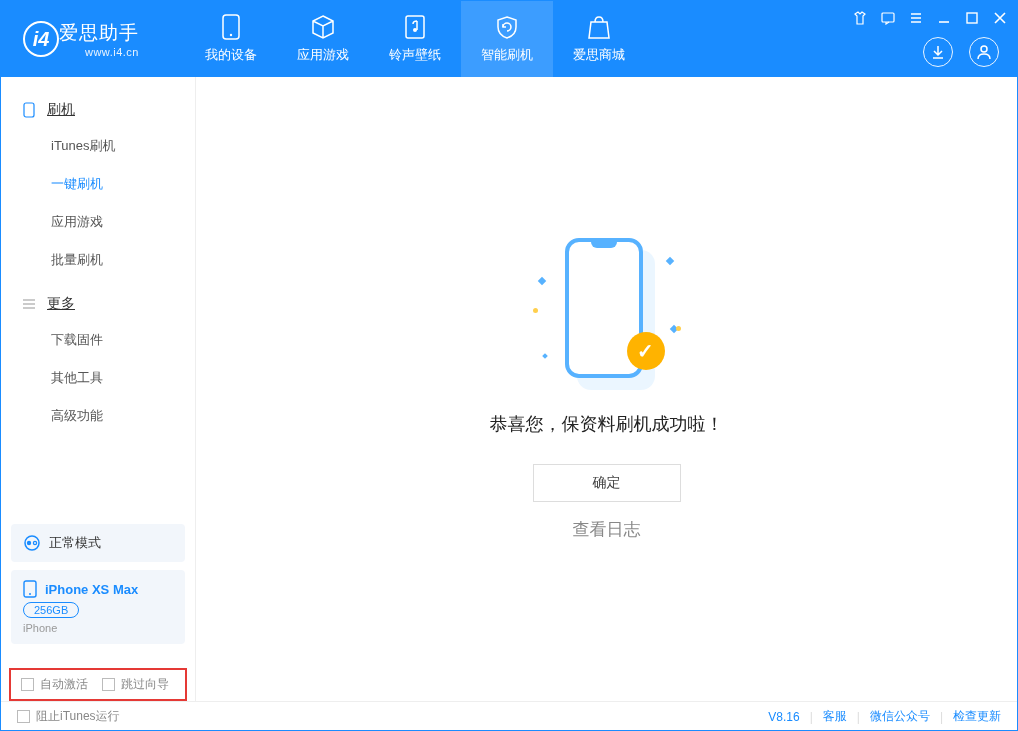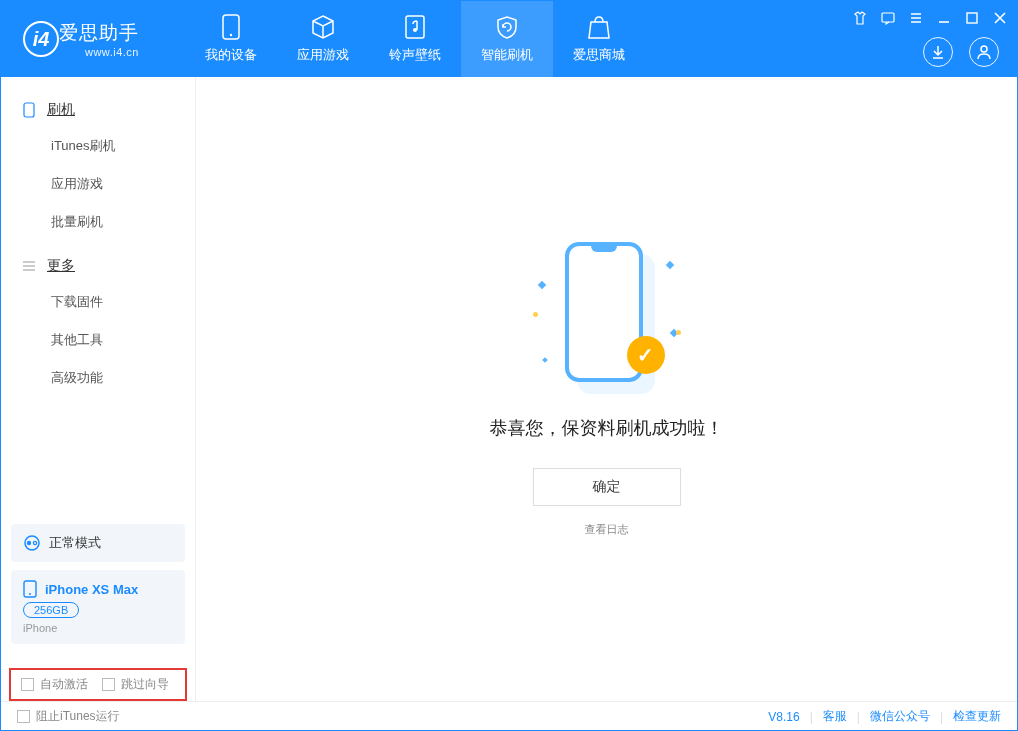--- a/index.html
+++ b/index.html
@@ -45,21 +45,21 @@
 .phone .notch { position:absolute; top:0; left:50%; transform:translateX(-50%); width:26px; height:6px; background:#57b2ff; border-radius:0 0 6px 6px;}
 .phone-shadow { position:absolute; left:30px; top:12px; width:78px; height:140px; border-radius:14px; background:rgba(87,178,255,.12); z-index:-1;}
 .check-badge { position:absolute; right:2px; bottom:18px; width:38px; height:38px; background:#ffb300; border-radius:50%; display:flex; align-items:center; justify-content:center; color:#fff; font-size:20px; font-weight:bold;}
 .spark { position:absolute; width:6px; height:6px; background:#57b2ff; transform:rotate(45deg); }
 .spark.s1{ left:-8px; top:40px; } .spark.s2{ right:-6px; top:20px; } .spark.s3{ left:-4px; bottom:30px; width:4px;height:4px;} .spark.s4{ right:-10px; bottom:56px; }
 .dot { position:absolute; width:5px; height:5px; border-radius:50%; background:#ffcf4d;}
 .dot.d1{ left:-14px; top:70px;} .dot.d2{ right:-14px; top:88px;}
 
 .success-text { font-size: 18px; color: #222; margin-bottom: 28px; }
 .ok-btn { width: 148px; height: 38px; border:1px solid #ddd; background:#fff; font-size:14px; color:#444; cursor:pointer; margin-bottom:16px; }
-.log-link { font-size: 11px; color:#888; cursor:pointer; }
+.log-link { font-size: 17px; color:#888; cursor:pointer; }
 
 .footer { height: 30px; border-top:1px solid #eee; display:flex; align-items:center; padding:0 16px; font-size:12px; color:#888; }
 .footer .left { display:flex; align-items:center; gap:6px; }
 .footer .right { margin-left:auto; display:flex; align-items:center; gap:10px; }
 .footer .link { color:#1a8cff; cursor:pointer; }
 .footer .ver { color:#1a8cff; }
 .sep { color:#ddd; }
 
 svg { display:block; }
 </style>
@@ -175,20 +175,21 @@
   <div class="sidebar">
     <div class="side-group-head">
       <span class="gicon">
           <svg width="12" height="16" viewBox="0 0 12 16">
             <rect x="1" y="1" width="10" height="14" rx="2" fill="none" stroke="#1a8cff" stroke-width="1.2"></rect>
           </svg>
         </span>
       <span>刷机</span>
     </div>
     <div class="side-item">iTunes刷机</div>
+    <div class="side-item active">一键刷机</div>
     <div class="side-item">应用游戏</div>
     <div class="side-item">批量刷机</div>
 
     <div class="side-group-head" style="margin-top:8px;">
       <span class="gicon">
           <svg width="14" height="12" viewBox="0 0 14 12">
             <path d="M1 2 L13 2 M1 6 L13 6 M1 10 L13 10" stroke="#bbb" stroke-width="1.4"></path>
           </svg>
         </span>
       <span>更多</span>

